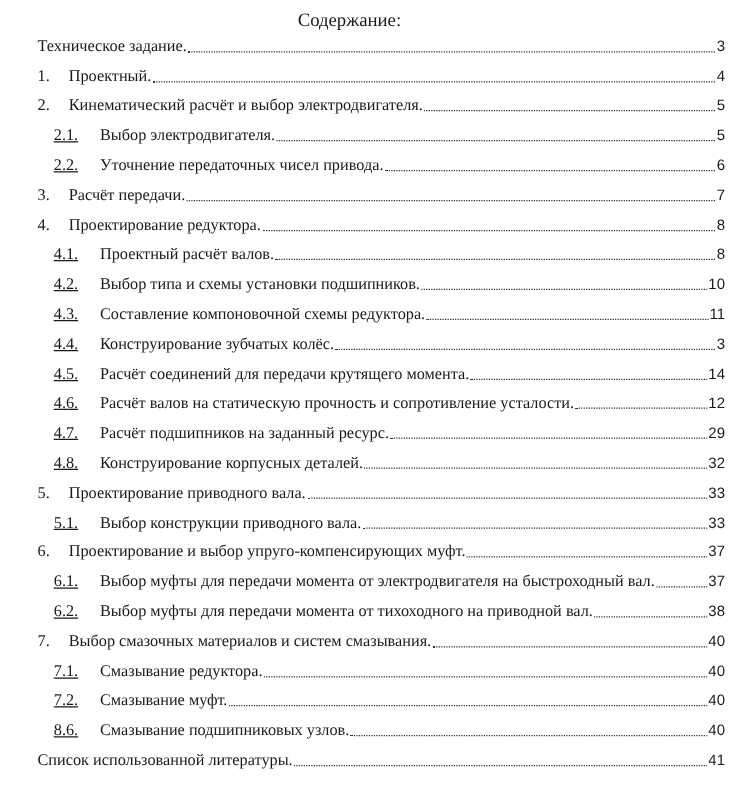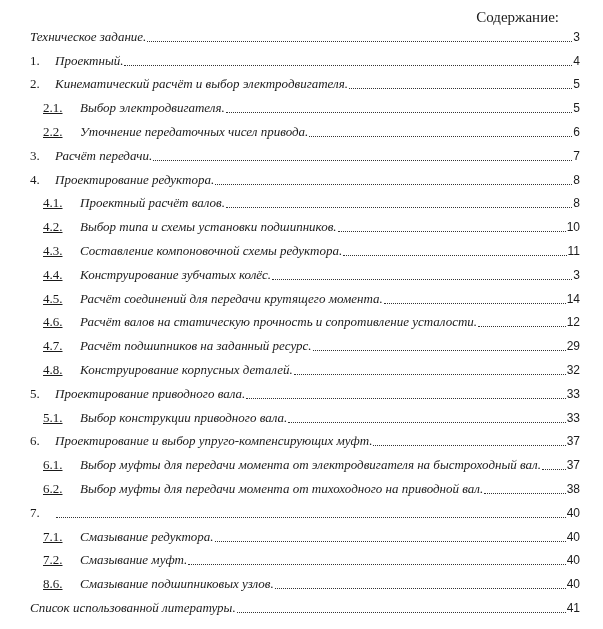--- a/index.html
+++ b/index.html
@@ -1,27 +1,27 @@
 <!DOCTYPE html>
 <html><head>
   <meta charset="utf-8">
   <style>
     html, body { margin: 0; padding: 0; background: #ffffff; }
     body { width: 603px; height: 629px; overflow: hidden; position: relative;
       font-family: "Liberation Serif", serif; color: #1a1a1a; }
-    .title { position: absolute; top: 8px; left: 0; width: 559px; text-align: right;
+    .title { position: absolute; top: 8px; left: 0; width: 559px; text-align: center;
       font-size: 15px; line-height: 18px; }
     .toc { position: absolute; top: 25px; left: 30px; width: 550px; }
     .row { position: relative; height: 23.8px; display: flex; align-items: center;
       font-size: 13px; white-space: nowrap; }
     .row .num { flex: 0 0 auto; }
     .row.l1 .num { width: 25px; }
     .row.l2 { padding-left: 13px; }
     .row.l2 .num { width: 37px; text-decoration: underline; }
-    .row .text { flex: 0 0 auto; font-style: italic; }
+    .row .text { flex: 0 0 auto; }
     .row .leader { flex: 1 1 auto; overflow: hidden; margin: 0 1px;
       align-self: center; height: 14px; position: relative; }
     .row .leader::before { content: ""; position: absolute; left: 0; right: 0; bottom: 2px;
       border-bottom: 1px dotted #333; }
     .row .page { flex: 0 0 auto; font-family: "Liberation Sans", sans-serif; font-size: 12px;
       text-align: right; }
   </style>
 </head>
 <body>
 
@@ -141,20 +141,21 @@
       <span class="page">37</span>
     </div>
     <div class="row l2">
       <span class="num">6.2.</span>
       <span class="text">Выбор муфты для передачи момента от тихоходного на приводной вал.</span>
       <span class="leader"></span>
       <span class="page">38</span>
     </div>
     <div class="row l1">
       <span class="num">7.</span>
+      <span class="text">Выбор смазочных материалов и систем смазывания.</span>
       <span class="leader"></span>
       <span class="page">40</span>
     </div>
     <div class="row l2">
       <span class="num">7.1.</span>
       <span class="text">Смазывание редуктора.</span>
       <span class="leader"></span>
       <span class="page">40</span>
     </div>
     <div class="row l2">

